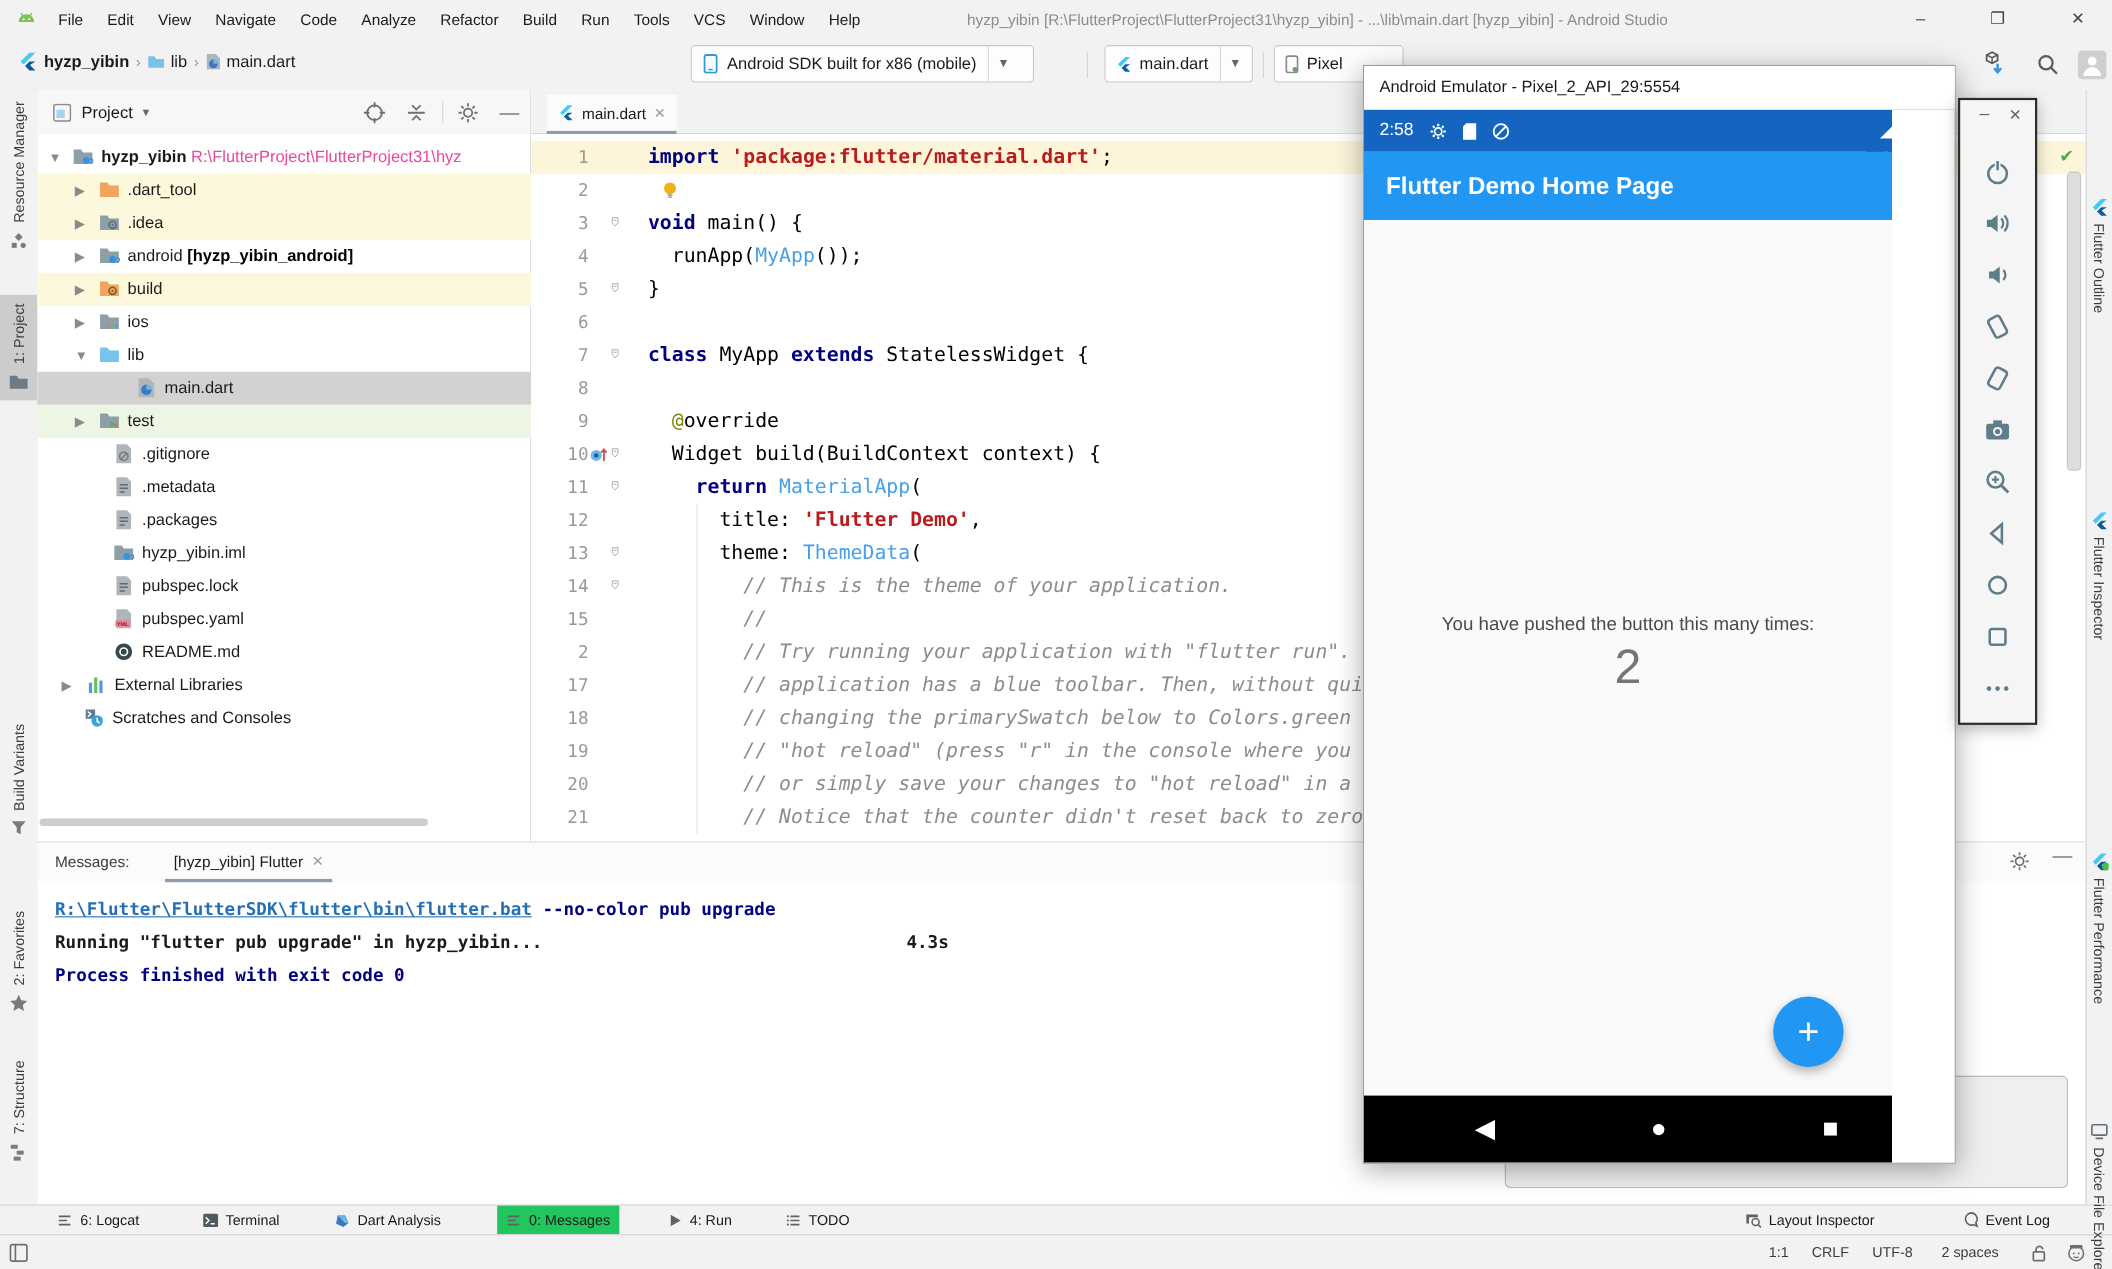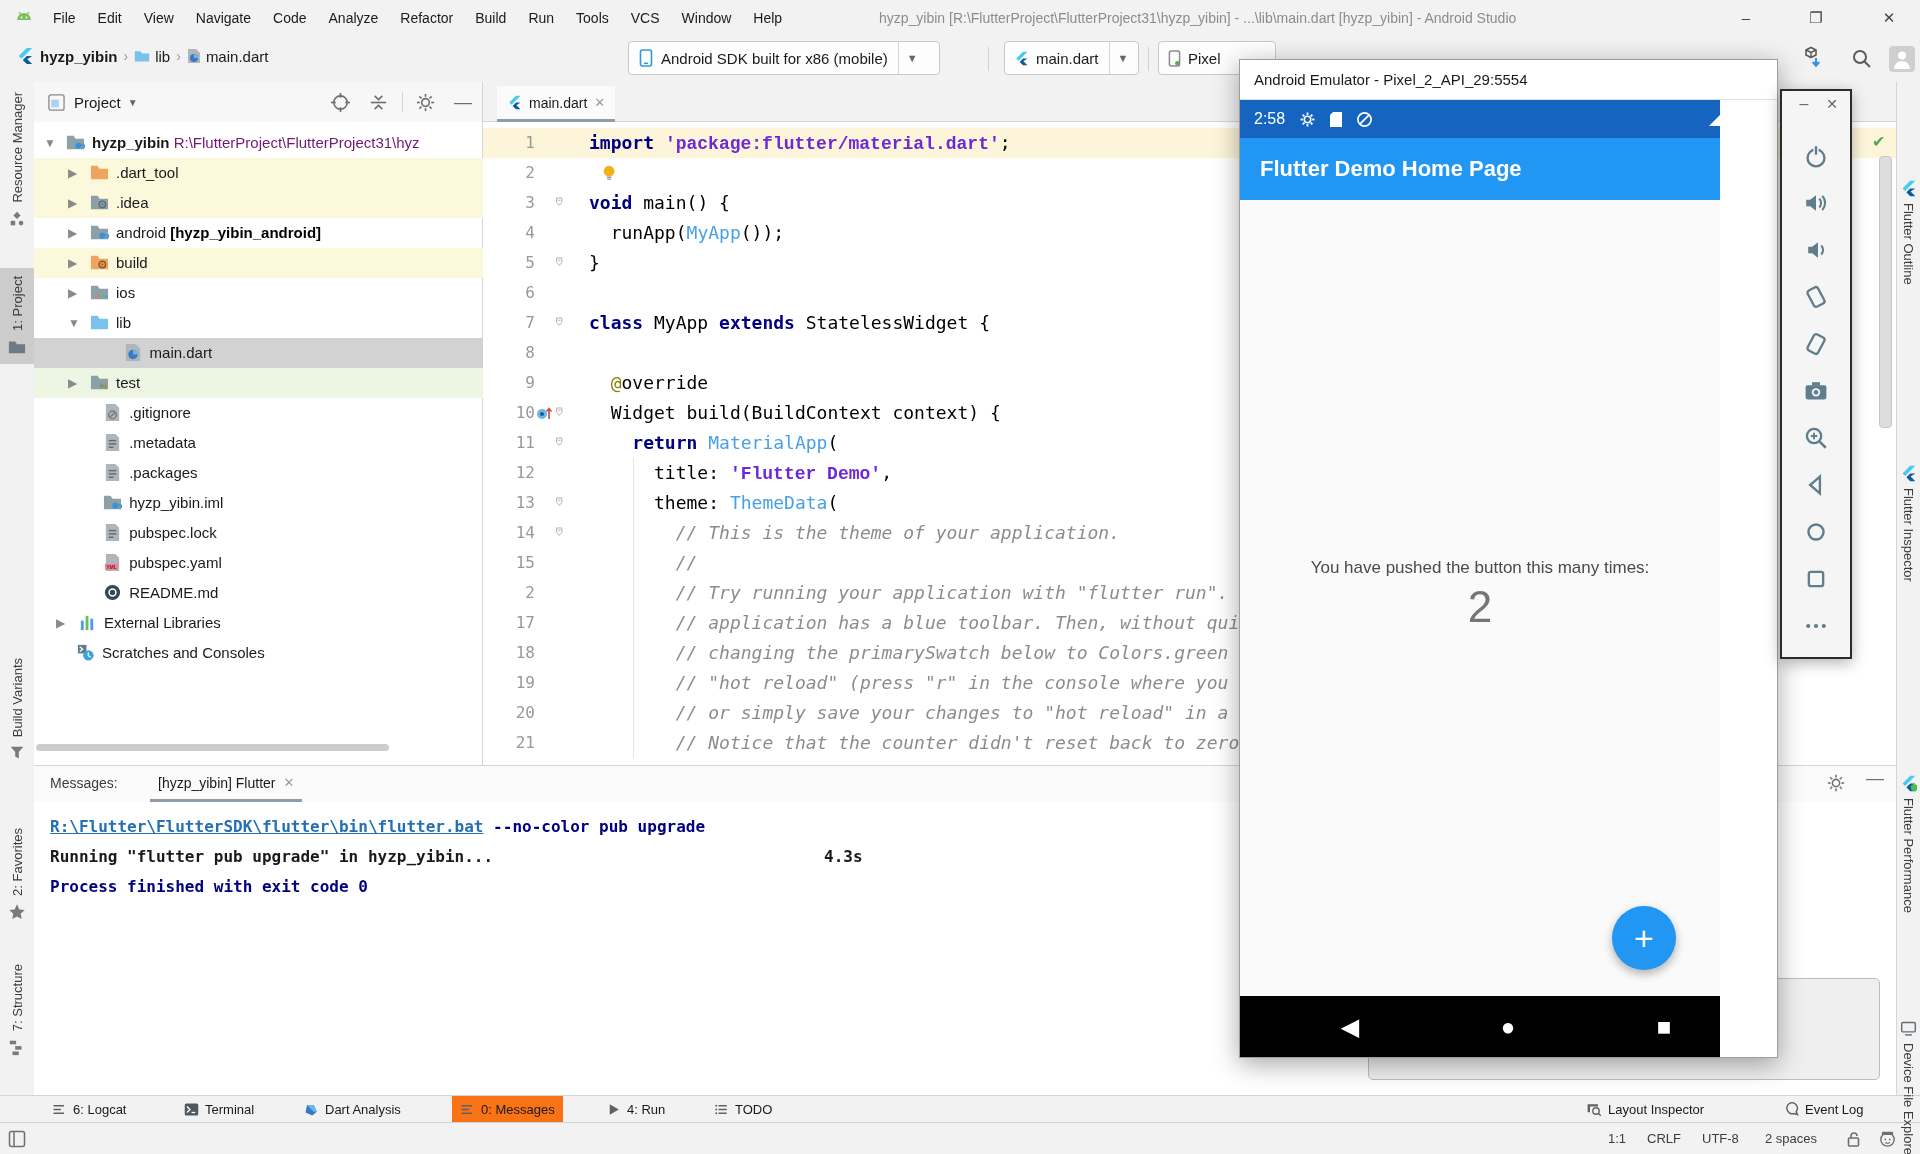--- a/index.html
+++ b/index.html
@@ -30,52 +30,52 @@
   .stripitem{position:absolute;left:0;width:34px;display:flex;flex-direction:column;align-items:center;gap:7px;color:#3c3c3c;font-size:13px;}
   .vtextL{writing-mode:vertical-rl;transform:rotate(180deg);white-space:nowrap;}
   .vtextR{writing-mode:vertical-rl;white-space:nowrap;}
 
   
   #projpanel{left:34px;top:82px;width:449px;height:683px;background:#FFFFFF;border-right:1px solid #D5D5D5;box-sizing:border-box;}
   #projhead{position:absolute;left:0;top:0;width:100%;height:40px;background:#F7F7F7;display:flex;align-items:center;font-size:15px;}
   .treerow{position:absolute;left:0;width:449px;height:30px;line-height:30px;font-size:15px;white-space:nowrap;}
   .treerow .arr{position:absolute;top:0;color:#8a8a8a;font-size:12px;}
   .treerow .tlabel{position:absolute;top:0;}
-  .sufpath{color:#701a75;}
+  .sufpath{color:#ec4899;}
   .sufbold{font-weight:bold;color:#000;margin-top:42px;}
 
   
   #editor{left:483px;top:82px;width:1413px;height:683px;background:#fff;}
   #tabbar{position:absolute;left:0;top:0;width:100%;height:40px;background:#F2F2F2;border-bottom:1px solid #D5D5D5;box-sizing:border-box;}
   #edtab{position:absolute;left:14px;top:4px;height:36px;background:#FBFBFB;display:flex;align-items:center;padding:0 10px;
          font-size:14px;border-bottom:3px solid #8E9DA9;box-sizing:border-box;gap:7px;}
   #edbody{position:absolute;left:0;top:40px;width:100%;height:643px;background:#fff;overflow:hidden;}
   .codeline{position:absolute;left:106px;height:30px;line-height:30px;font-family:"DejaVu Sans Mono","Liberation Mono",monospace;
             font-size:18px;white-space:pre;color:#000;}
   .lnum{position:absolute;left:0;width:52px;text-align:right;height:30px;line-height:30px;
         font-family:"DejaVu Sans Mono","Liberation Mono",monospace;font-size:16px;color:#999;}
   .k{color:#000080;font-weight:bold;}
-  .s{color:#6d28d9;font-weight:bold;font-family:Liberation Mono, monospace;}
+  .s{color:#b91c1c;font-weight:bold;}
   .c{color:#8C8C8C;font-style:italic;}
   .t{color:#47A0E8;}
   .a{color:#808000;}
   .hl{position:absolute;left:0;width:100%;height:30px;background:#FCF5DA;}
   #indent-guide{position:absolute;left:150px;width:1px;background:#E3E3E3;}
 
   
   #console{left:34px;top:765px;width:1862px;height:330px;background:#fff;border-top:1px solid #D5D5D5;box-sizing:border-box;}
   #conhead{position:absolute;left:0;top:0;width:100%;height:36px;background:#FBFBFB;font-size:14px;}
   #contab{position:absolute;left:116px;top:0;height:36px;display:flex;align-items:center;gap:8px;padding:0 8px;border-bottom:3px solid #8E9DA9;box-sizing:border-box;}
   .conline{position:absolute;left:16px;height:30px;line-height:30px;font-family:"DejaVu Sans Mono","Liberation Mono",monospace;
            font-size:16px;font-weight:600;white-space:pre;}
 
   
   #bottombar{left:0;top:1095px;width:1920px;height:27px;background:#F2F2F2;border-top:1px solid #D5D5D5;box-sizing:border-box;}
   .bbitem{position:absolute;top:0;height:26px;display:flex;align-items:center;gap:6px;font-size:13px;color:#1a1a1a;padding:0 8px;}
-  .bbitem.sel{background:#f97316;}
+  .bbitem.sel{background:#22c55e;}
   #statusbar{left:0;top:1122px;width:1920px;height:32px;background:#F2F2F2;border-top:1px solid #D0D0D0;box-sizing:border-box;}
   .sbitem{position:absolute;top:0;height:32px;line-height:32px;font-size:13px;color:#3c3c3c;}
 
   
   #rightstrip{left:1896px;top:82px;width:24px;height:1013px;background:#F2F2F2;border-left:1px solid #D5D5D5;box-sizing:border-box;}
   .rstripitem{position:absolute;left:1896px;width:24px;display:flex;flex-direction:column;align-items:center;gap:6px;color:#3c3c3c;font-size:13px;z-index:2;}
 
   
   #eventpanel{left:1368px;top:978px;width:510px;height:100px;background:#EFEFEF;border:1px solid #BDBDBD;border-radius:5px;z-index:3;}
   #emu{left:1239px;top:59px;width:539px;height:999px;background:#fff;border:1px solid #9E9E9E;box-sizing:border-box;

